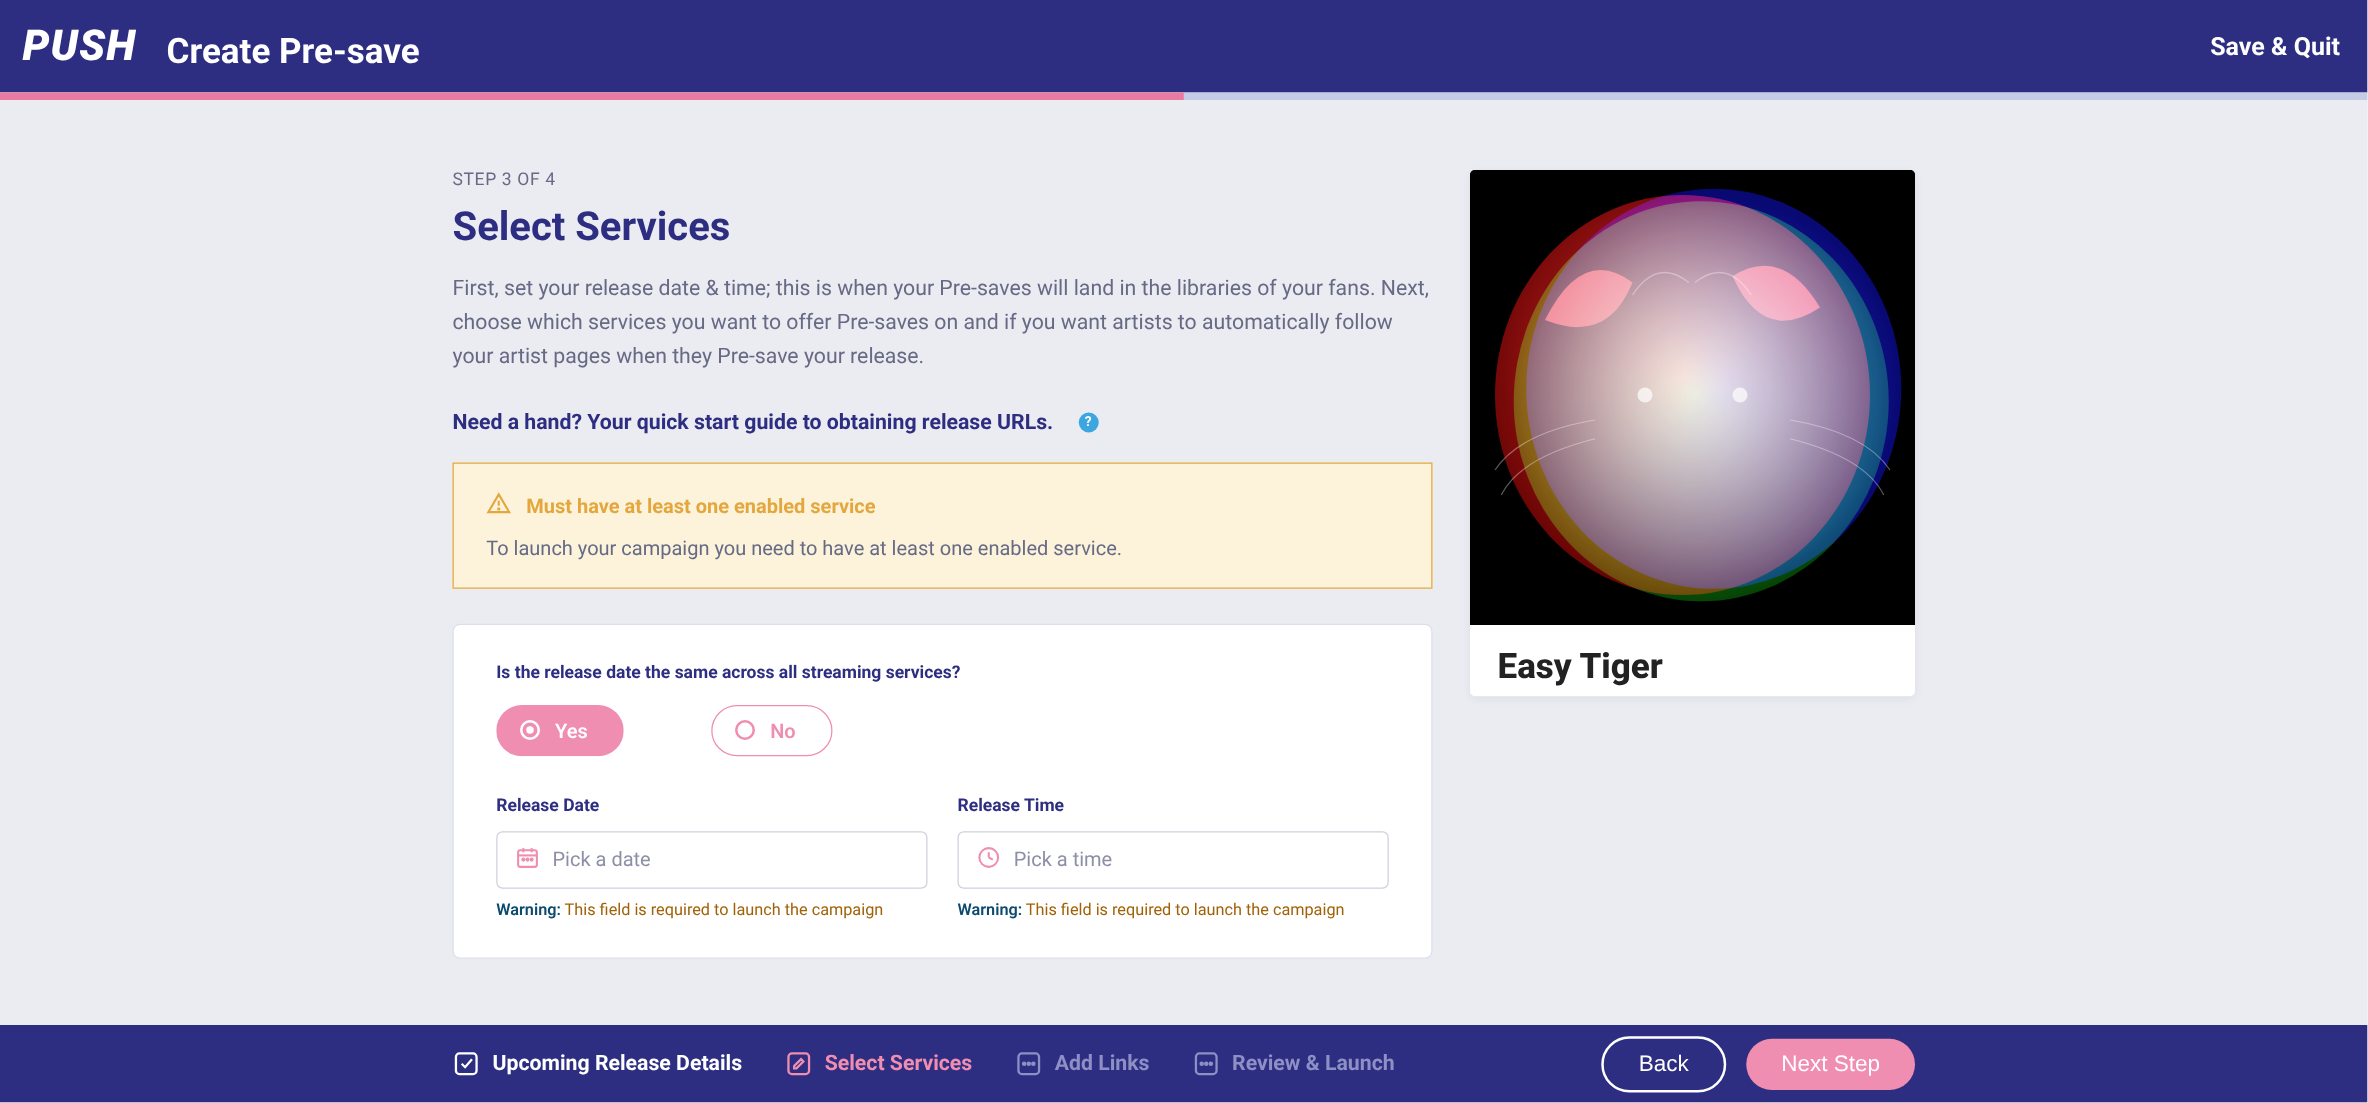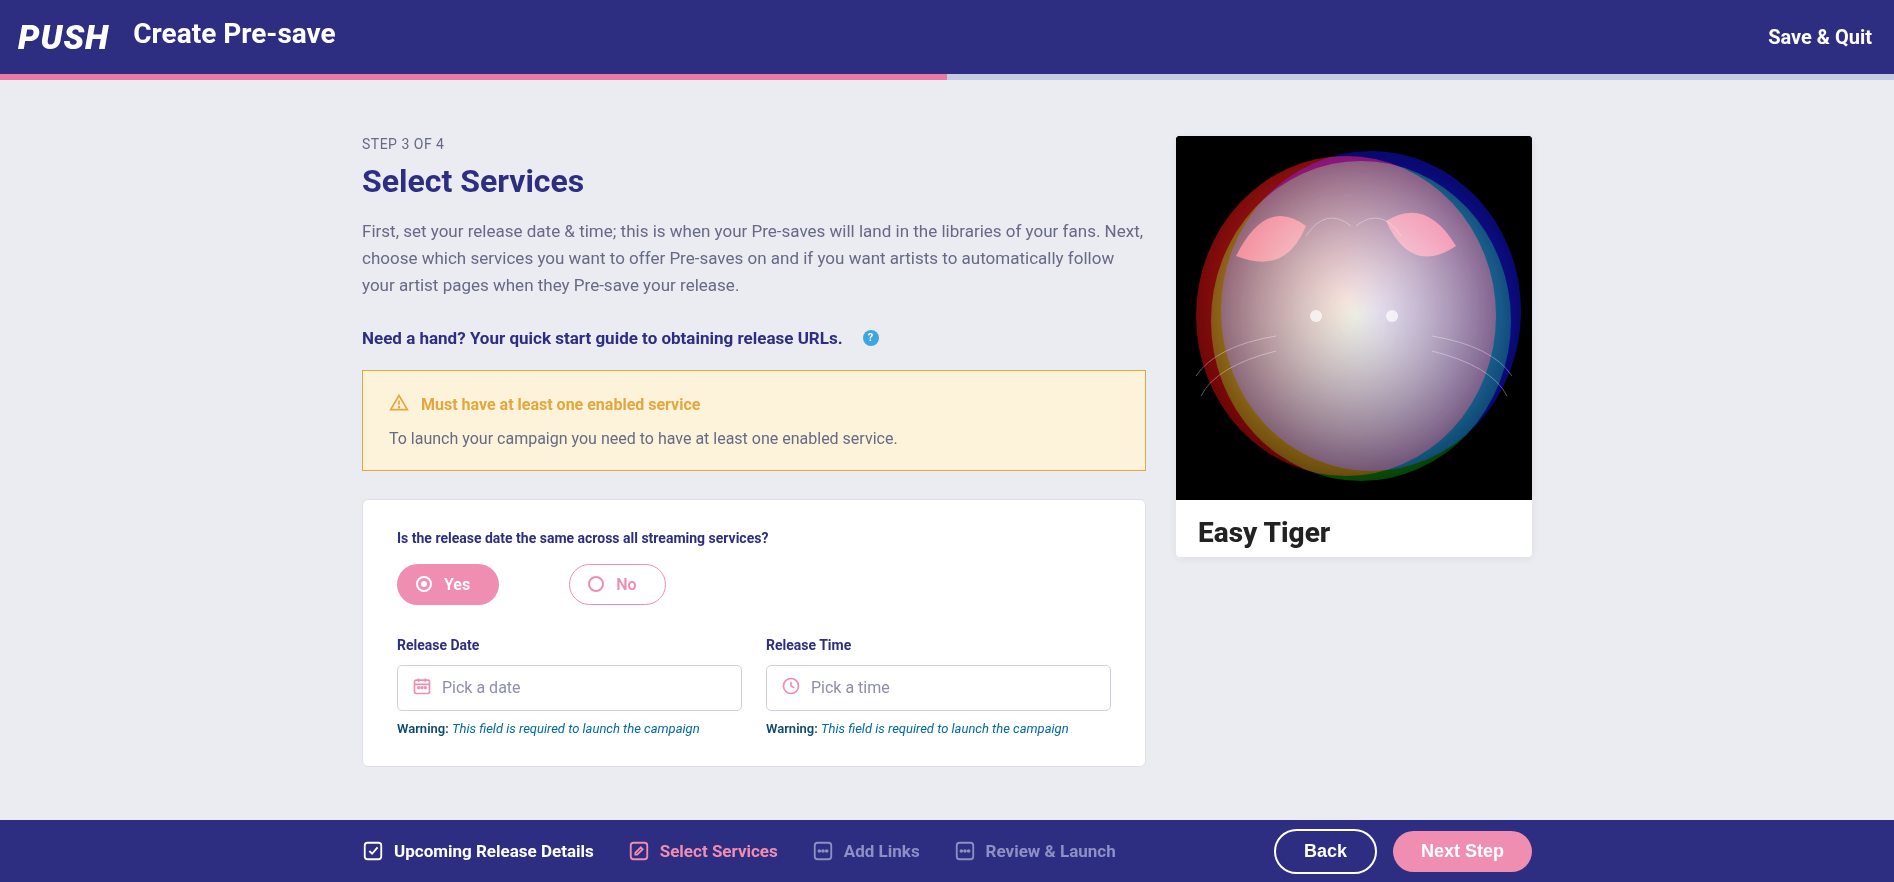--- a/index.html
+++ b/index.html
@@ -12,21 +12,21 @@
   position: relative;
 }
 .header {
   background: #2d2e81;
   height: 74px;
   display: flex;
   align-items: center;
   justify-content: space-between;
   padding: 0 22px 0 18px;
 }
-.header-left { display: flex; align-items: flex-start; gap: 24px; }
+.header-left { display: flex; align-items: flex-end; gap: 24px; }
 .logo {
   color: #fff;
   font-weight: 900;
   font-style: italic;
   font-size: 34px;
   letter-spacing: 1px;
 }
 .page-title-header { color: #fff; font-size: 28px; font-weight: 700; }
 .save-quit { color: #fff; font-size: 20px; font-weight: 700; cursor: pointer; }
 
@@ -163,21 +163,21 @@
   padding: 0 14px;
   gap: 10px;
   color: #8d8fa6;
   font-size: 16px;
   background: #fff;
   cursor: pointer;
 }
 .field-input svg { color: #ef8eb0; flex-shrink: 0; }
 .field-warning { font-size: 13px; margin-top: 10px; }
 .field-warning-label { color: #0c4a6e; font-weight: 600; }
-.field-warning-text { color: #0369a1; font-style: italic; }
+.field-warning-text { color: #a16207; }
 
 .preview-card {
   background: #fff;
   border-radius: 4px;
   overflow: hidden;
   box-shadow: 0 2px 8px rgba(0,0,0,0.06);
 }
 .preview-image {
   width: 100%;
   height: 364px;
@@ -211,21 +211,21 @@
 .step-item { display: flex; align-items: center; gap: 10px; font-size: 17px; font-weight: 700; }
 .step-item.done { color: #fff; }
 .step-item.active { color: #ef8eb0; }
 .step-item.pending { color: #8d8fc5; }
 .step-icon { display: inline-flex; }
 .footer-actions { display: flex; align-items: center; gap: 16px; }
 .btn {
   border-radius: 24px;
   padding: 10px 28px;
   font-size: 18px;
-  font-weight: 700;
+  font-weight: 400;
   cursor: pointer;
   border: none;
 }
 .btn-outline { background: transparent; border: 2px solid #fff; color: #fff; }
 .btn-primary { background: #ef8eb0; color: #fff; }
 </style>
 </head>
 <body>
 
 <div class="header">

